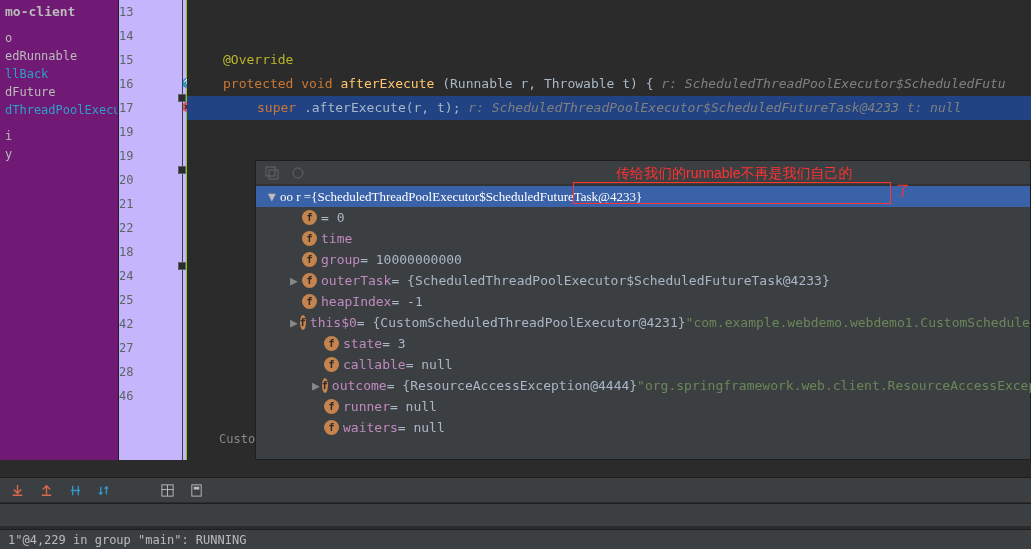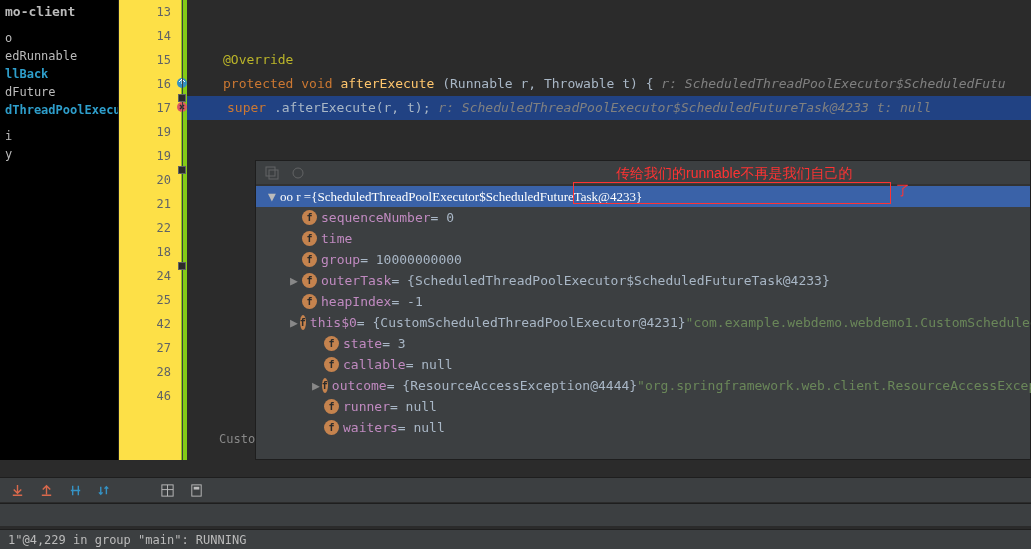--- a/index.html
+++ b/index.html
@@ -1,22 +1,22 @@
 <!DOCTYPE html>
 <html><head>
 <meta charset="utf-8">
 <style>
   * { margin:0; padding:0; box-sizing:border-box; }
   body { font-family: "Consolas","Monaco",monospace; font-size:13px; background:#2b2b2b; color:#a9b7c6; width:1031px; height:549px; overflow:hidden; position:relative; }
-  .left-panel { position:absolute; left:0; top:0; width:119px; height:460px; background:#000000; border-right:1px solid #1e1e1e; }
+  .left-panel { position:absolute; left:0; top:0; width:119px; height:460px; background:#701a75; border-right:1px solid #1e1e1e; }
   .project-title { color:#bbb; font-size:13px; padding:4px 0 10px 5px; font-weight:bold; }
   .tree { padding-left:5px; }
   .tree-item { padding:2px 0; color:#bbb; font-size:12px; white-space:nowrap; overflow:hidden; cursor:pointer; }
-  .tree-item.hl { color:#2e9ecb;font-weight:bold; }
-  .gutter { position:absolute; left:119px; top:0; width:68px; height:460px; background:#fde047; text-align:right; padding-right:10px; border-right:6px solid #84cc16; }
+  .tree-item.hl { color:#2e9ecb; }
+  .gutter { position:absolute; left:119px; top:0; width:68px; height:460px; background:#c4b5fd; padding-right:10px; border-right:1px solid #84cc16; }
   .gutter .ln { height:24px; line-height:24px; color:#606366; font-size:12px; position:relative; }
   .gutter .icon { position:absolute; right:-18px; top:4px; width:14px; height:14px; }
   .editor { position:absolute; left:187px; top:0; right:0; height:460px; background:#2b2b2b; }
   .code-line { height:24px; line-height:24px; padding-left:36px; white-space:nowrap; font-size:13px; }
   .code-line.sel { background:#214283; }
   .k-anno { color:#bbb529; }
   .k-key { color:#cc7832; }
   .k-id { color:#ffc66d; }
   .k-param { color:#a9b7c6; }
   .k-comment { color:#808080; font-style:italic; }
@@ -105,21 +105,21 @@
   </div>
   <div class="code-line">
     <span class="k-key">protected</span>
     <span> </span>
     <span class="k-key">void</span>
     <span> </span>
     <span class="k-id">afterExecute</span>
     <span class="k-param">(Runnable r, Throwable t) {</span>
     <span class="k-comment">   r: ScheduledThreadPoolExecutor$ScheduledFutu</span>
   </div>
-  <div class="code-line sel" style="padding-left:40px">
+  <div class="code-line sel" style="padding-left:70px">
     <span class="k-key">super</span>
     <span class="k-param">.afterExecute(r, t);</span>
     <span class="k-comment">   r: ScheduledThreadPoolExecutor$ScheduledFutureTask@4233   t: null</span>
   </div>
   <div class="code-line"></div>
 </div>
 
 <div class="tabs-label">CustomSc</div>
 
 <div class="debug-panel">
@@ -138,21 +138,20 @@
   </div>
   <div class="var-row root">
     <span class="arrow down">▼</span>
     <span class="var-root-name">oo r = </span>
     <span class="var-root-name">{ScheduledThreadPoolExecutor$ScheduledFutureTask@4233}</span>
   </div>
   <div id="varrows">
       <div class="var-row" style="padding-left: 34px;">
         <span class="arrow"></span>
         <span class="f-badge">f</span>
-        <span class="var-name">sequenceNumber</span>
         <span class="var-val"> = 0</span>
       </div>
       <div class="var-row" style="padding-left: 34px;">
         <span class="arrow"></span>
         <span class="f-badge">f</span>
         <span class="var-name">time</span>
       </div>
       <div class="var-row" style="padding-left: 34px;">
         <span class="arrow"></span>
         <span class="f-badge">f</span>

